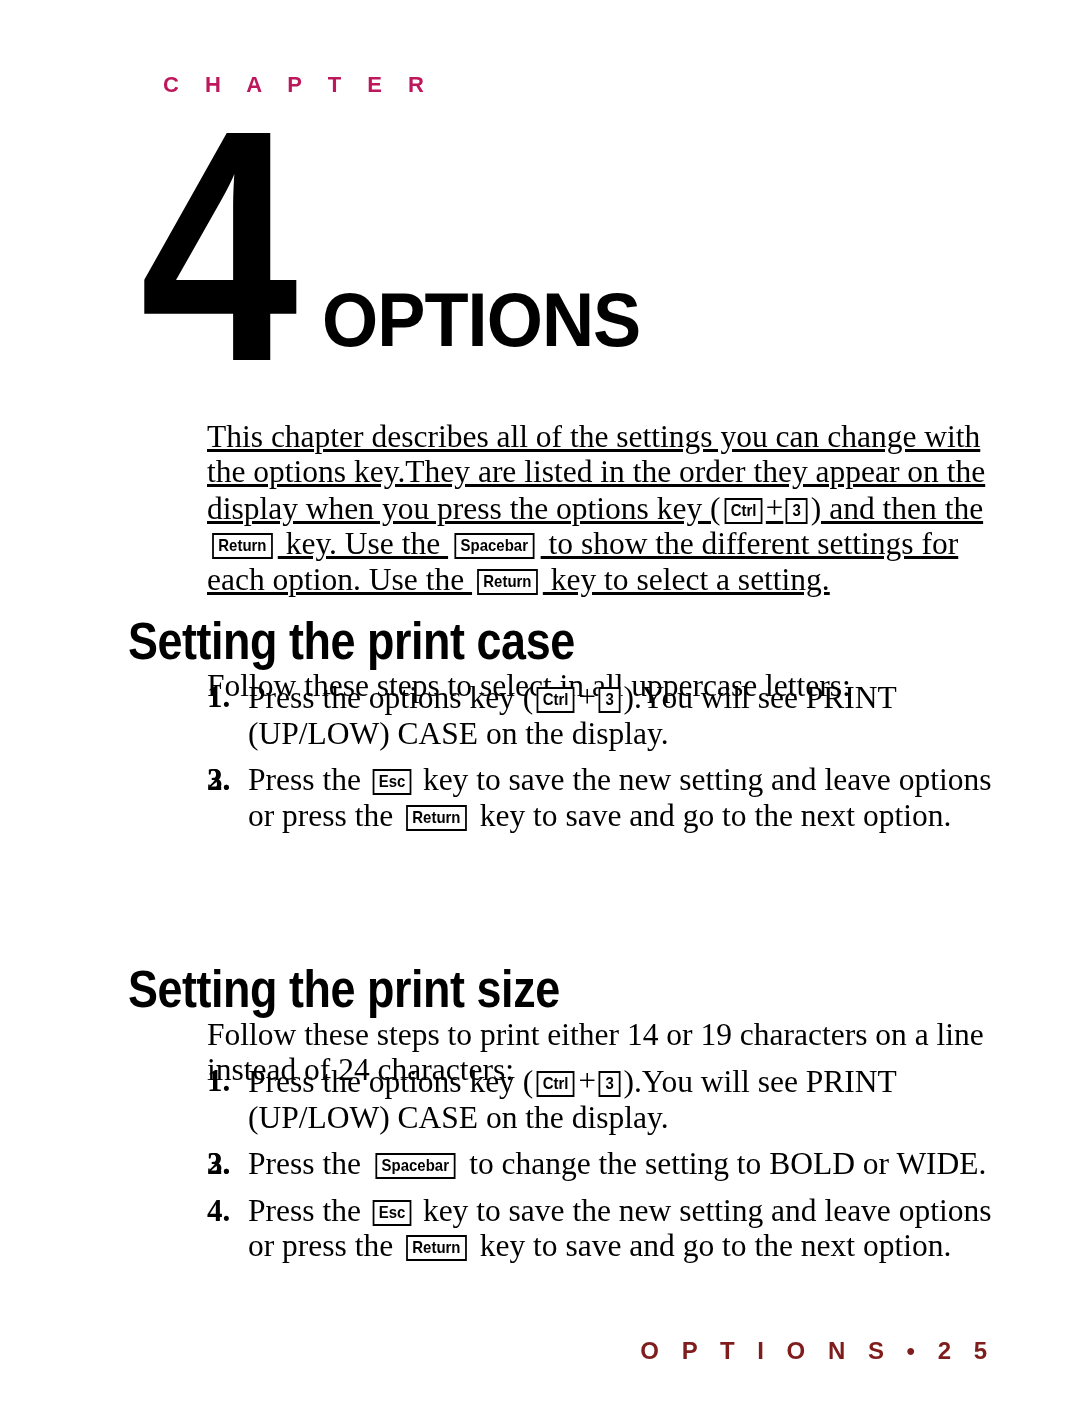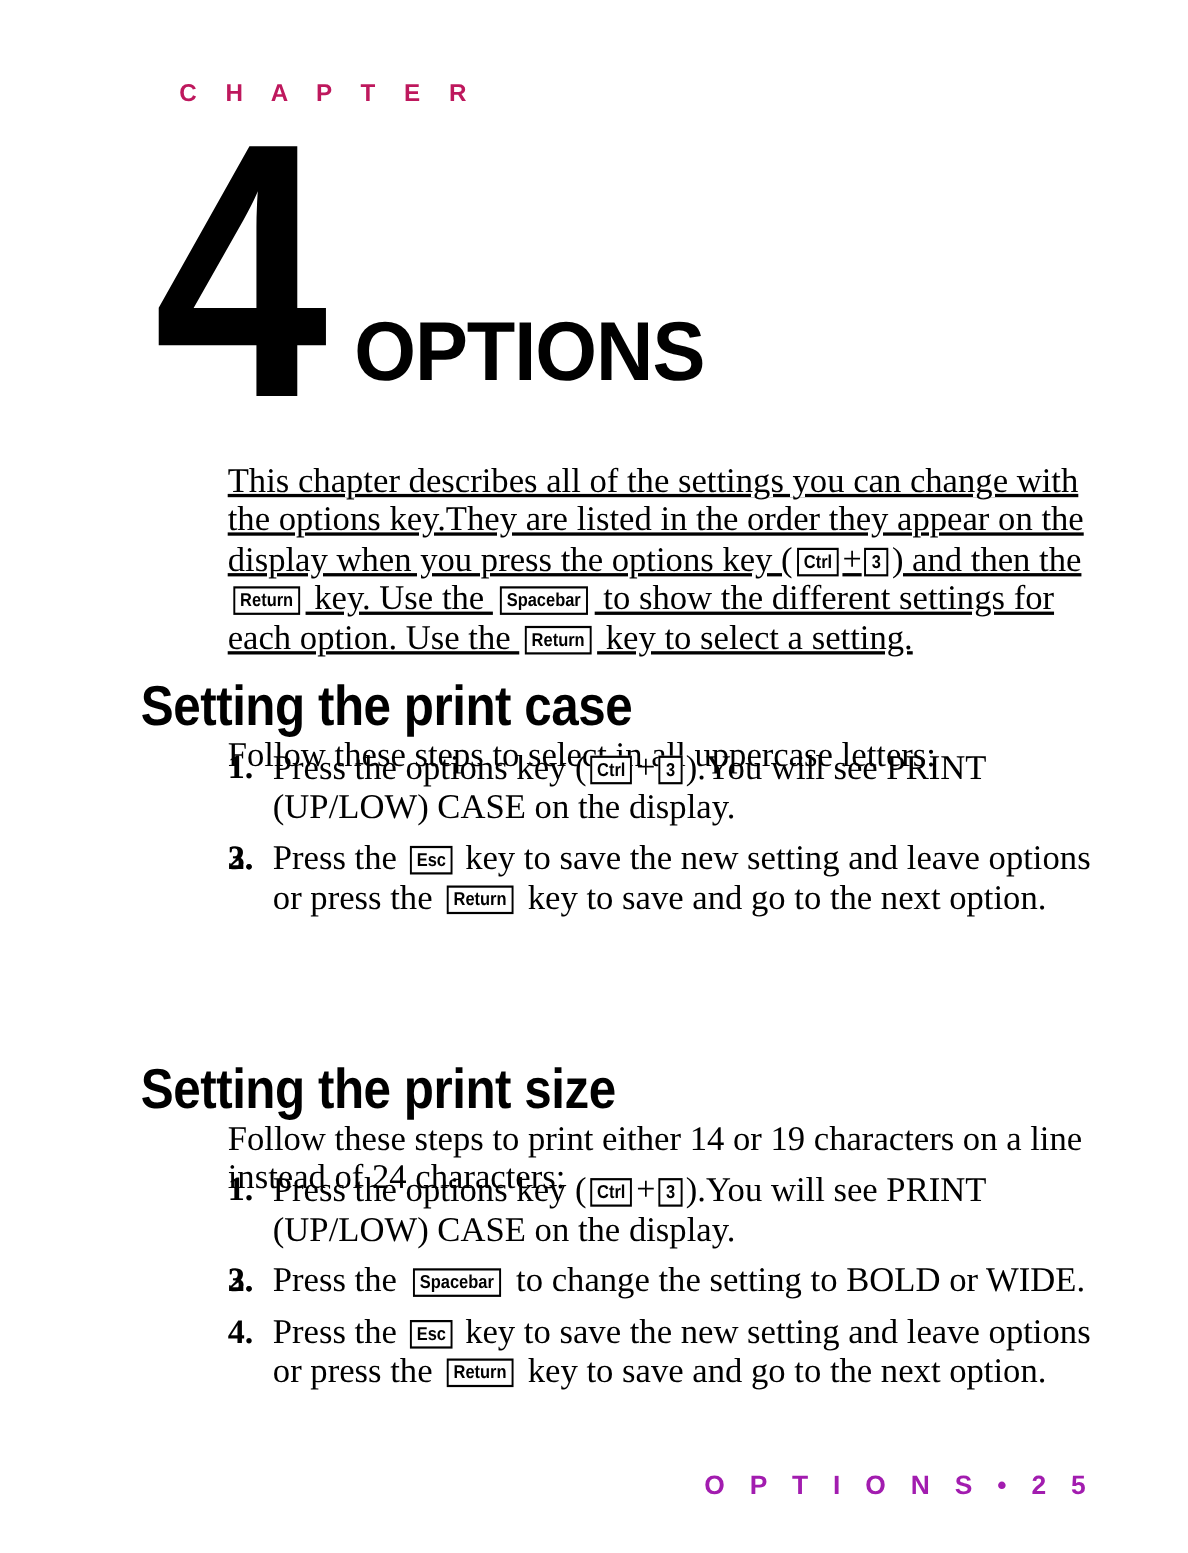--- a/index.html
+++ b/index.html
@@ -162,21 +162,21 @@
 
   
   .footer {
     position: absolute;
     right: 85px;
     top: 1337px;
     font-family: "Liberation Sans", "DejaVu Sans", sans-serif;
     font-weight: bold;
     font-size: 24px;
     letter-spacing: 8px;
-    color: #a21caf;
+    color: #7f1d1d;
   }
 </style>
 </head>
 <body>
 
 <div class="page">
 
   <div class="chapter-label">C H A P T E R</div>
 
   <div class="chapter-number">4</div>

